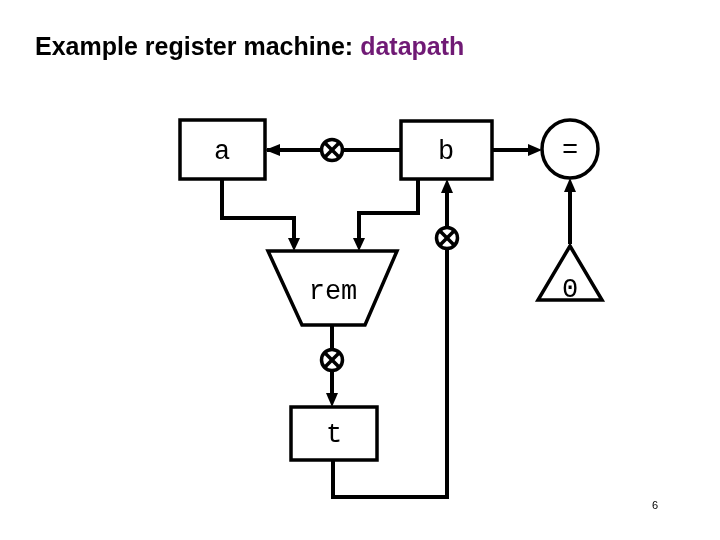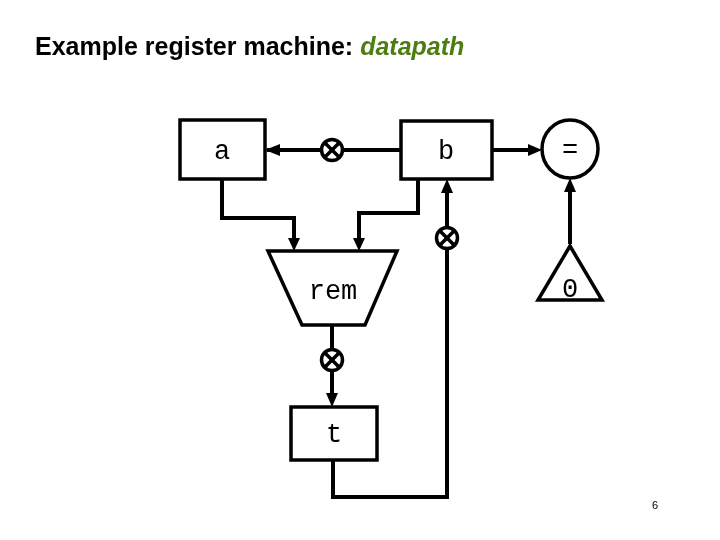--- a/index.html
+++ b/index.html
@@ -17,22 +17,21 @@
   .slide-title {
     position: absolute;
     left: 35px;
     top: 32px;
     font-size: 25px;
     font-weight: bold;
     color: #000000;
     white-space: pre;
   }
   .slide-title .hl {
-    color: #4d7c0f;
-    font-style: italic;
+    color: #701a75;
   }
   .diagram-svg {
     position: absolute;
     left: 0;
     top: 0;
   }
   .wire {
     fill: none;
     stroke: #000000;
     stroke-width: 4;

